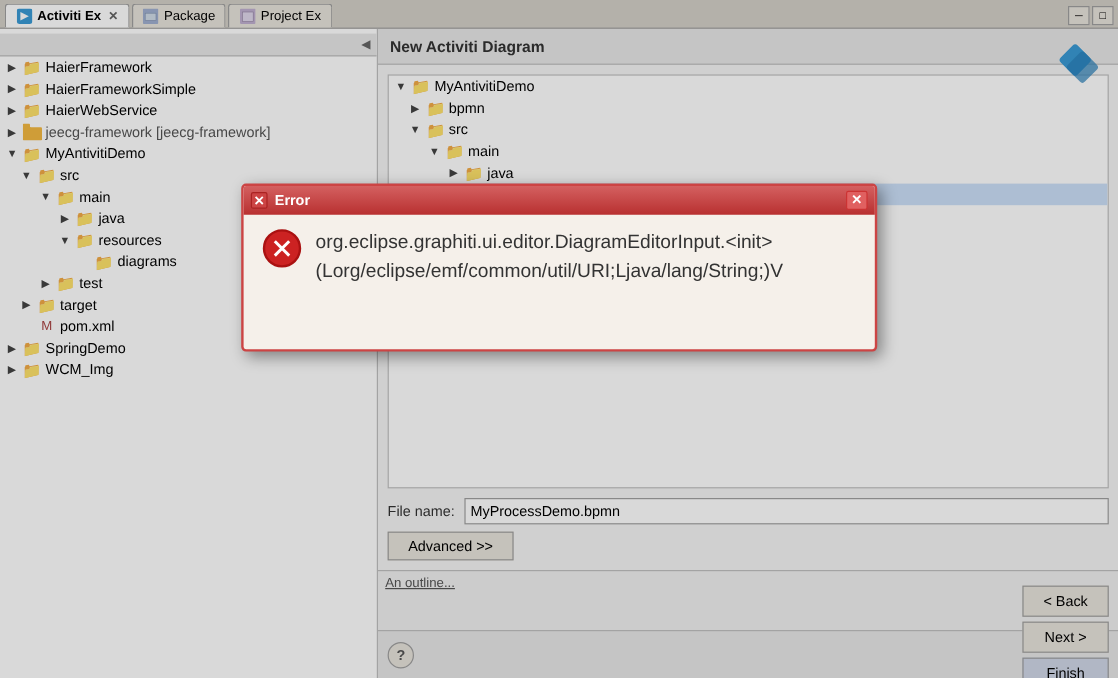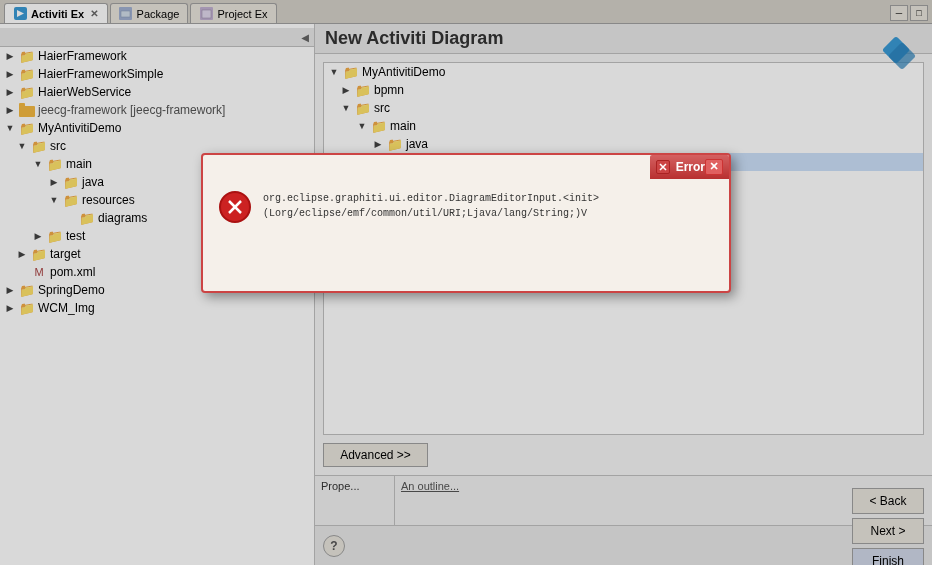--- a/index.html
+++ b/index.html
@@ -119,21 +119,21 @@
       flex-direction: column;
       background: #f5f5f5;
       overflow: hidden;
     }
 
     
     .wizard-header {
       background: #e8e8e8;
       border-bottom: 1px solid #c0c0c0;
       padding: 6px 10px;
-      font-size: 18px;
+      font-size: 13px;
       font-weight: bold;
       color: #333;
       height: 30px;
       display: flex;
       align-items: center;
     }
 
     
     .wizard-content {
       flex: 1;
@@ -234,21 +234,20 @@
       background: #f5f0ea;
       border: 2px solid #cc4444;
       border-radius: 4px;
       width: 530px;
       min-height: 140px;
       box-shadow: 4px 4px 12px rgba(0,0,0,0.4);
       display: flex;
       flex-direction: column;
       position: relative;
       top: -60px;
-      align-items: flex-end;
     }
     .dialog-titlebar {
       background: linear-gradient(to bottom, #d46060, #b83030);
       display: flex;
       align-items: center;
       justify-content: space-between;
       padding: 3px 6px;
       border-radius: 2px 2px 0 0;
       height: 24px;
     }
@@ -301,25 +300,24 @@
       display: flex;
       align-items: center;
       justify-content: center;
       color: white;
       font-size: 18px;
       font-weight: bold;
       flex-shrink: 0;
       border: 2px solid #aa1111;
     }
     .error-message {
-      font-size: 10px;
+      font-size: 16px;
       color: #333;
       line-height: 1.5;
       flex: 1;
-      font-family: Liberation Mono, monospace;
     }
     .dialog-footer {
       display: flex;
       justify-content: flex-end;
       padding: 6px 12px 10px;
     }
     .ok-btn {
       width: 70px;
       height: 24px;
       background: #e8e4dc;
@@ -534,30 +532,31 @@
             <span class="tree-icon folder-icon">📁</span>
             <span>test</span>
           </div>
           <div class="tree-item indent-2">
             <span class="tree-arrow">▶</span>
             <span class="tree-icon folder-icon">📁</span>
             <span>target</span>
           </div>
         </div>
 
+        <div class="filename-row">
+          <span class="filename-label">File name:</span>
+          <input class="filename-input" type="text" value="MyProcessDemo.bpmn" style="">
+        </div>
 
         <div class="advanced-btn">
           <span>Advanced &gt;&gt;</span>
         </div>
       </div>
 
       <div style="display:flex;flex:0 0 50px;border-top:1px solid #c0c0c0;background:#f0f0f0;">
-        <div style="width:80px;padding:4px 6px;font-size:11px;color:#333;border-right:1px solid #c0c0c0;">
-          <span>Prope...</span>
-        </div>
         <div style="flex:1;padding:4px 6px;font-size:11px;color:#555;text-decoration:underline;">
           <span>An outline...</span>
         </div>
       </div>
 
       <div class="wizard-footer">
         <div style="display:flex;align-items:center;">
           <div style="width:22px;height:22px;border:1px solid #a0a0a0;border-radius:50%;display:flex;align-items:center;justify-content:center;cursor:pointer;background:#e8e4dc;font-size:12px;font-weight:bold;color:#555;">
             <span>?</span>
           </div>

